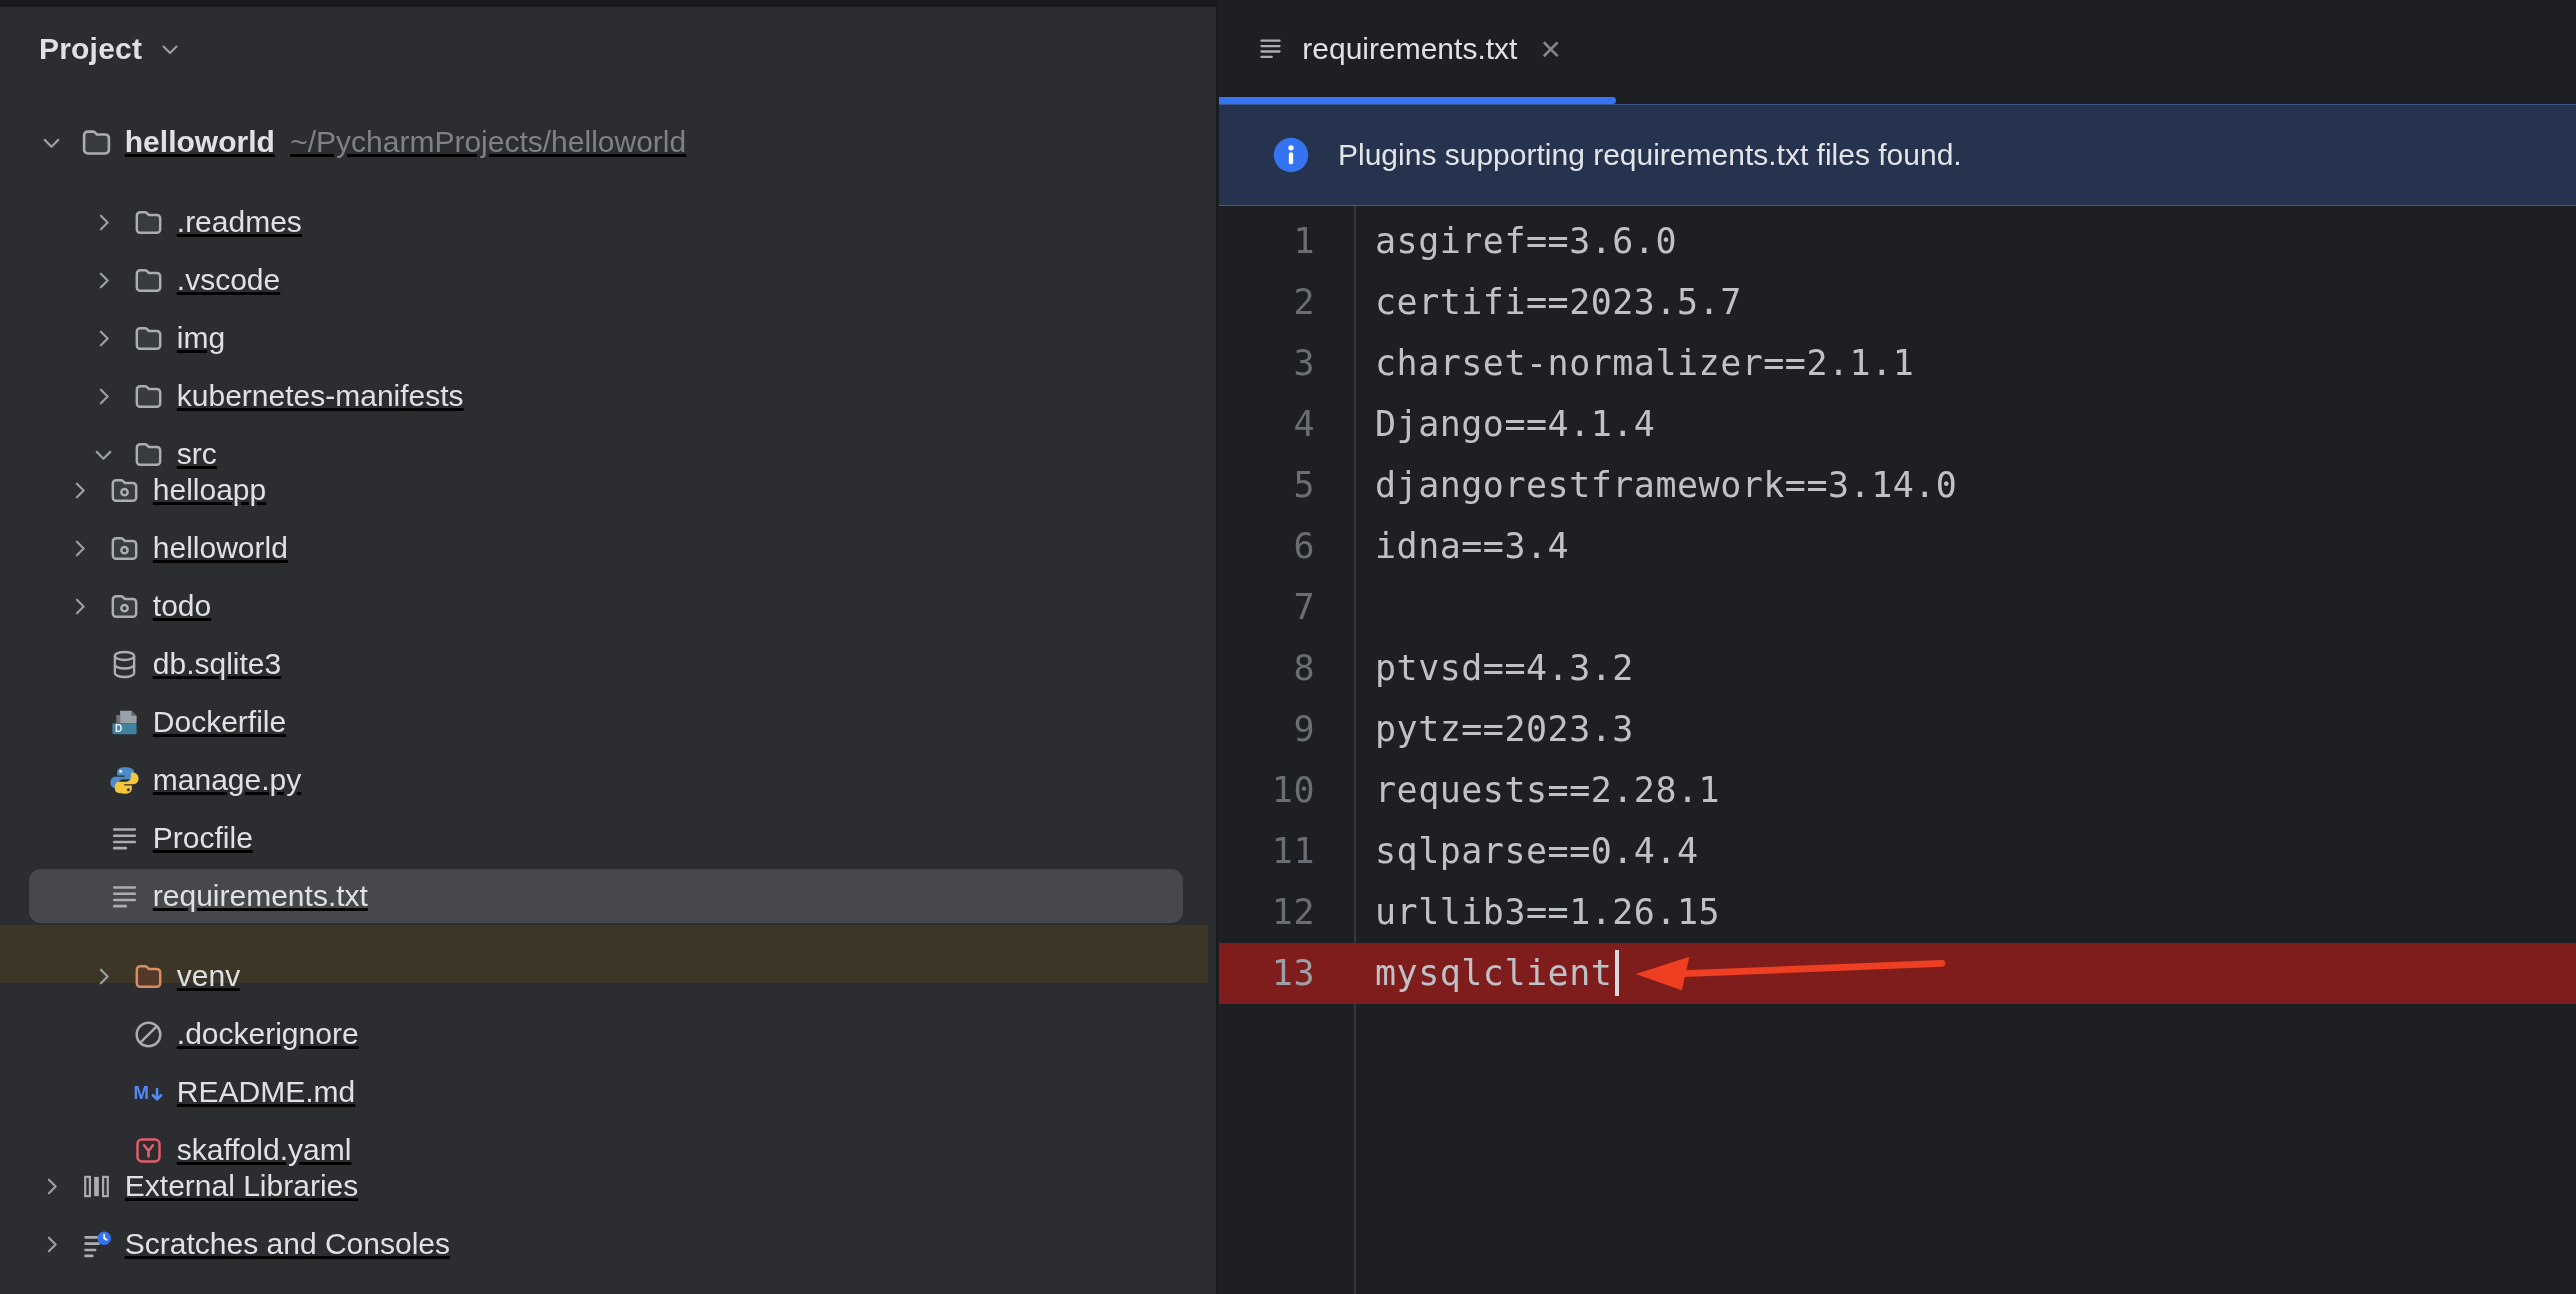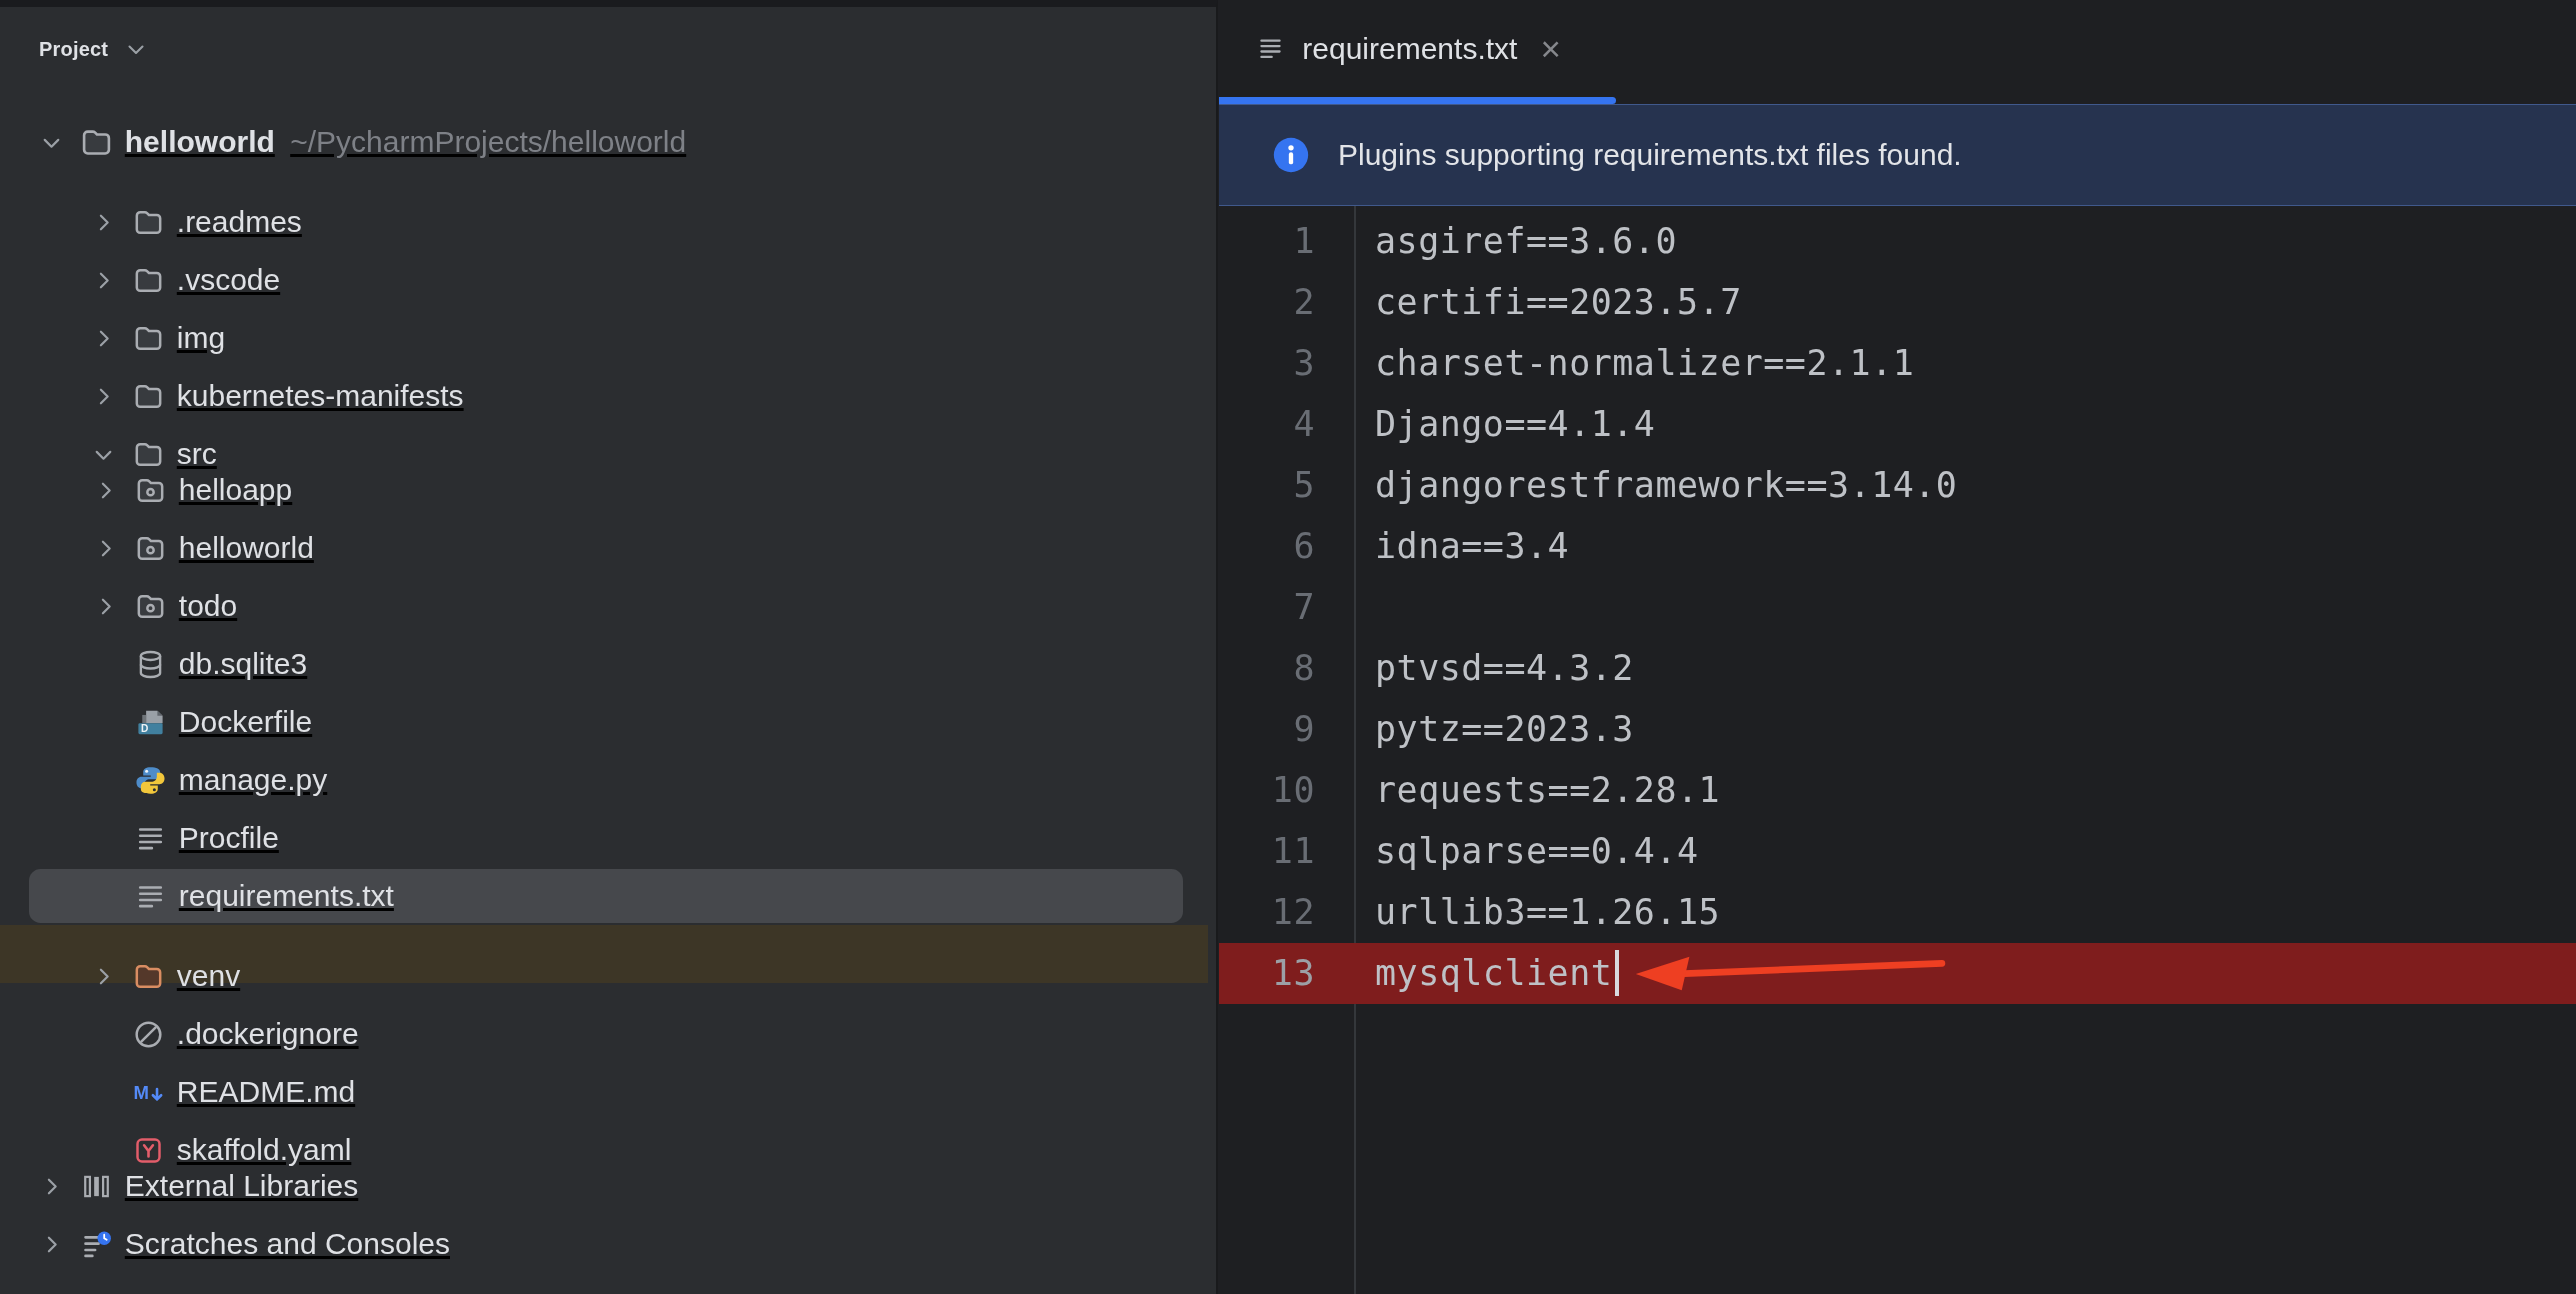--- a/index.html
+++ b/index.html
@@ -3,26 +3,26 @@
 <meta charset="utf-8">
 <style>
   html,body{margin:0;padding:0;background:#1e1f22;width:2576px;height:1295px;overflow:hidden;
     font-family:"Liberation Sans",sans-serif;-webkit-font-smoothing:antialiased;}
   #app{position:relative;width:2576px;height:1295px;}
 
   
   #panel{position:absolute;left:0;top:0;width:1216px;height:1295px;background:#2b2d30;
     border-top:7.7px solid #1a1b1e;border-right:2.9px solid #191a1c;box-sizing:content-box;}
   .panel-header{position:absolute;left:39px;top:17.3px;height:50px;display:flex;align-items:center;gap:15.4px;}
-  .panel-title{font-size:20px;font-weight:700;color:#dfe1e5;letter-spacing:0.2px;}
+  .panel-title{font-size:30px;font-weight:700;color:#dfe1e5;letter-spacing:0.2px;}
   .hdr-chev{color:#9ba0a6;display:flex;}
   .tree{position:absolute;left:0;top:106px;right:8px;text-decoration:underline;}
   .row{height:58px;display:flex;align-items:center;position:relative;}
   .row .inner{position:relative;display:flex;align-items:center;z-index:1;}
-  .l0 .inner{padding-left:29px;} .l1 .inner{padding-left:81px;margin-top:44px;} .l2 .inner{padding-left:83px;}
+  .l0 .inner{padding-left:29px;} .l1 .inner{padding-left:81px;margin-top:44px;} .l2 .inner{padding-left:57px;}
   .chev{width:44px;display:flex;justify-content:center;align-items:center;color:#9ba0a6;flex:none;}
   .ticon{width:46px;display:flex;justify-content:center;align-items:center;color:#aaadb2;flex:none;}
   .lbl{font-size:30px;color:#dfe1e5;margin-left:5.8px;white-space:nowrap;}
   .lbl.bold{font-weight:700;}
   .path{font-size:30px;color:#7e8187;margin-left:15.4px;white-space:nowrap;}
   .row.selected::before{content:"";position:absolute;left:29px;right:25px;top:1.9px;bottom:1.9px;
     background:#46484c;border-radius:11.6px;}
   .row.excluded{background:#3d3626;}
   .venv-icon{color:#d98d62;}
 

